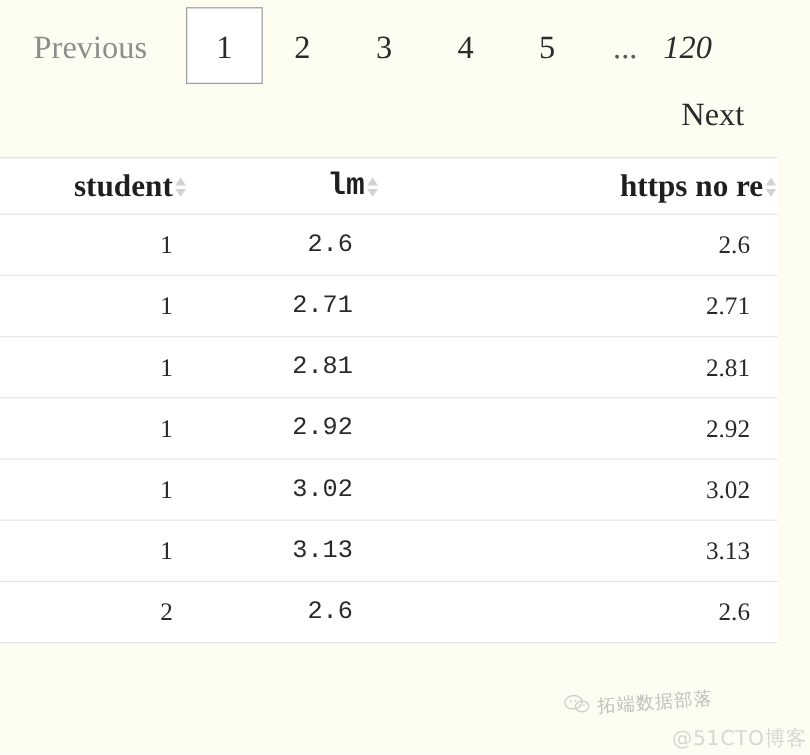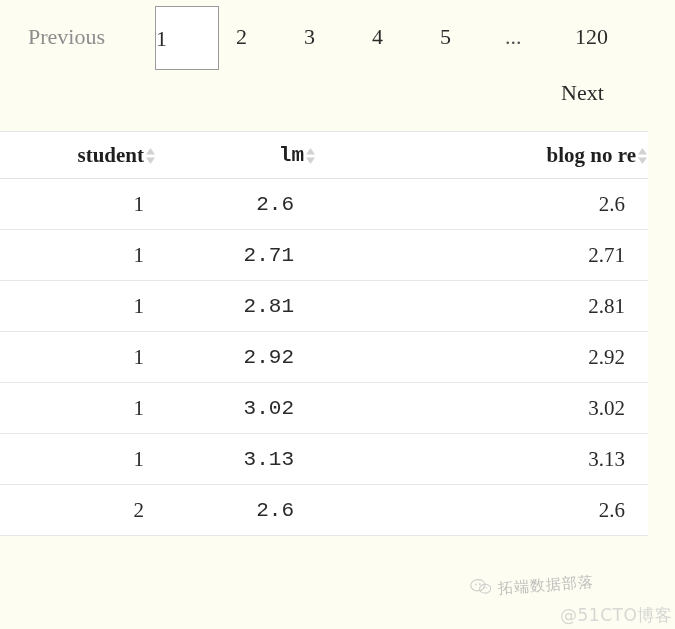--- a/index.html
+++ b/index.html
@@ -23,22 +23,23 @@
   }
   .pager-row {
     position: absolute;
     left: 0;
     top: 0;
     width: 675px;
     height: 131px;
   }
   .pg {
     position: absolute;
-    font-size: 22px;
+    font-size: 27px;
     color: #2b2b2b;
+    text-align: center;
     white-space: nowrap;
     cursor: pointer;
     line-height: 1;
   }
   .pg-prev {
     left: 28px;
     top: 26px;
     color: #8d8d8d;
     cursor: default;
   }
@@ -53,21 +54,21 @@
     box-sizing: border-box;
   }
   .pg-2 { left: 236px; top: 26px; width: 32px; }
   .pg-3 { left: 304px; top: 26px; width: 32px; }
   .pg-4 { left: 372px; top: 26px; width: 32px; }
   .pg-5 { left: 440px; top: 26px; width: 32px; }
   .pg-ellipsis {
     left: 505px; top: 26px; width: 32px;
     color: #5a5a5a; cursor: default;
   }
-  .pg-last { left: 575px; top: 26px; width: 52px; }
+  .pg-last { left: 547px; top: 26px; width: 52px; font-style: italic; }
   .pg-next { left: 561px; top: 82px; width: 66px; }
 
   
   .table-wrap {
     position: absolute;
     left: 0;
     top: 131px;
     width: 648px;
     background: #ffffff;
   }
@@ -76,21 +77,21 @@
     border-collapse: collapse;
     table-layout: fixed;
     background: #ffffff;
   }
   table.dt thead th {
     border-top: 1px solid #e3e3e3;
     border-bottom: 1px solid #e3e3e3;
     height: 46px;
     padding: 0 0 0 0;
     font-weight: bold;
-    font-size: 21px;
+    font-size: 26px;
     color: #1f1f1f;
     background: #ffffff;
     vertical-align: middle;
     cursor: pointer;
     white-space: nowrap;
   }
   table.dt thead th .hd {
     display: inline-flex;
     align-items: center;
     justify-content: flex-end;
@@ -213,21 +214,21 @@
             <span class="sort-ico">
               <svg width="11" height="18" viewBox="0 0 11 18" aria-hidden="true">
                 <polygon points="5.5,1 10,7.5 1,7.5" fill="#d2d2d2"></polygon>
                 <polygon points="5.5,17 10,10.5 1,10.5" fill="#d2d2d2"></polygon>
               </svg>
             </span>
           </span>
         </th>
         <th class="col-3">
           <span class="hd">
-            <span>blog no re</span>
+            <span>https no re</span>
             <span class="sort-ico">
               <svg width="11" height="18" viewBox="0 0 11 18" aria-hidden="true">
                 <polygon points="5.5,1 10,7.5 1,7.5" fill="#d2d2d2"></polygon>
                 <polygon points="5.5,17 10,10.5 1,10.5" fill="#d2d2d2"></polygon>
               </svg>
             </span>
           </span>
         </th>
       </tr>
     </thead>

